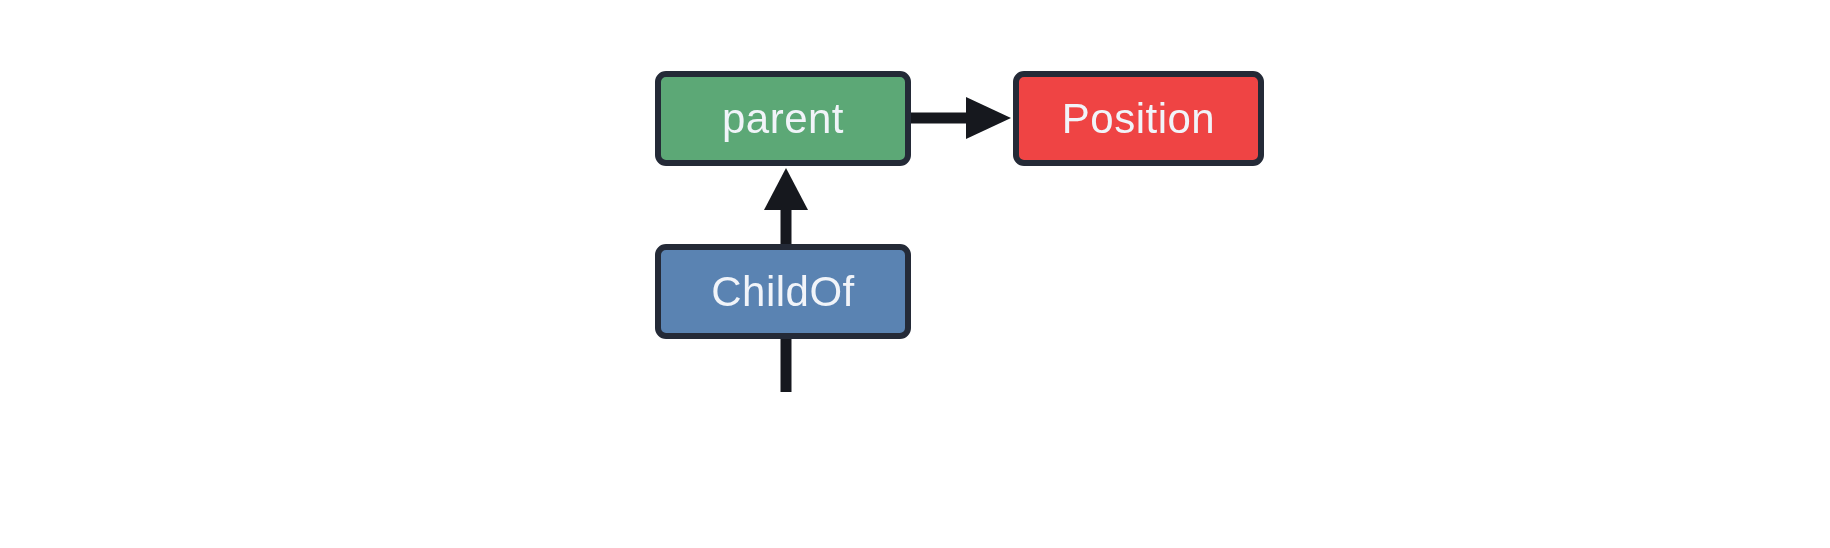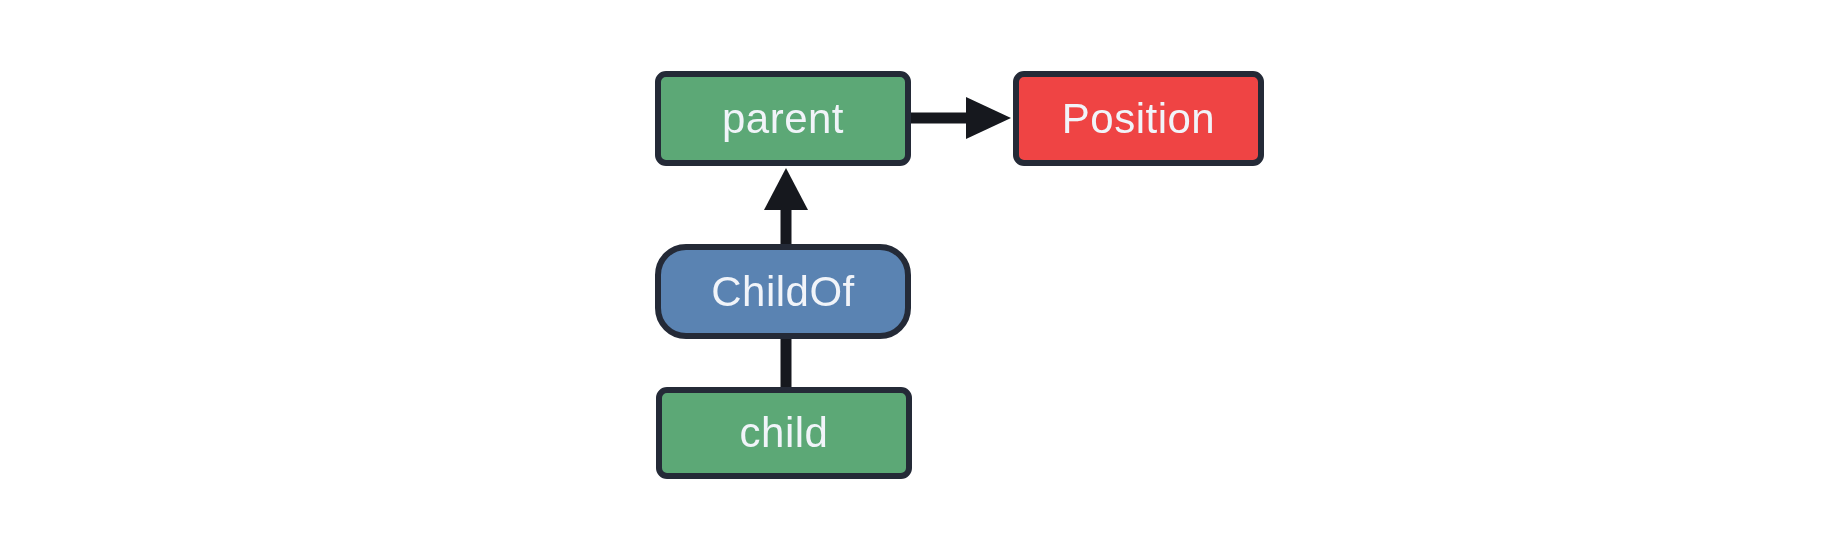--- a/index.html
+++ b/index.html
@@ -73,21 +73,18 @@
   </svg>
 
   <div class="node node-parent" style="background-color: rgb(92, 168, 118);">
     <span class="node-label">parent</span>
   </div>
 
   <div class="node node-position" style="background-color: #ef4444;">
     <span class="node-label">Position</span>
   </div>
 
-  <div class="node node-childof" style="background-color: rgb(90, 131, 178); border-radius: 31px;">
+  <div class="node node-childof" style="background-color: rgb(90, 131, 178);">
     <span class="node-label">ChildOf</span>
   </div>
 
-  <div class="node node-child" style="background-color: rgb(92, 168, 118);">
-    <span class="node-label">child</span>
-  </div>
 
 </div>
 
 </body></html>

